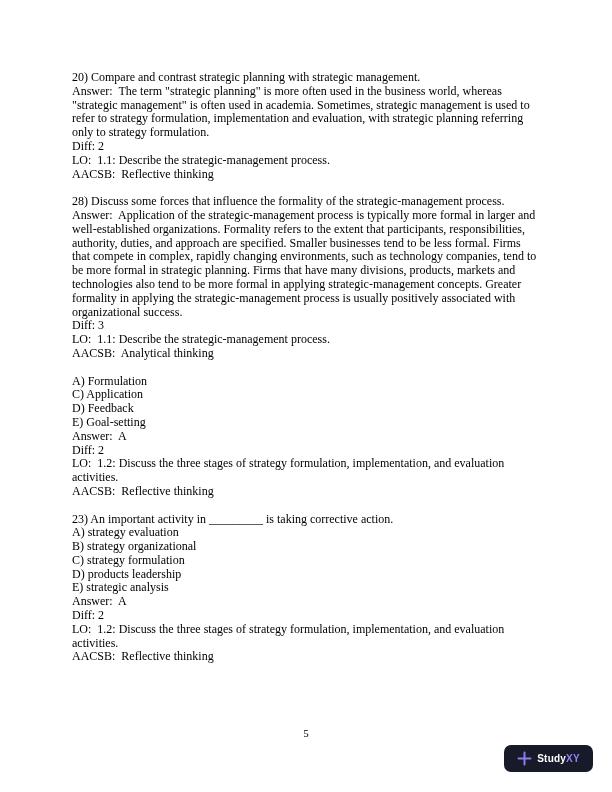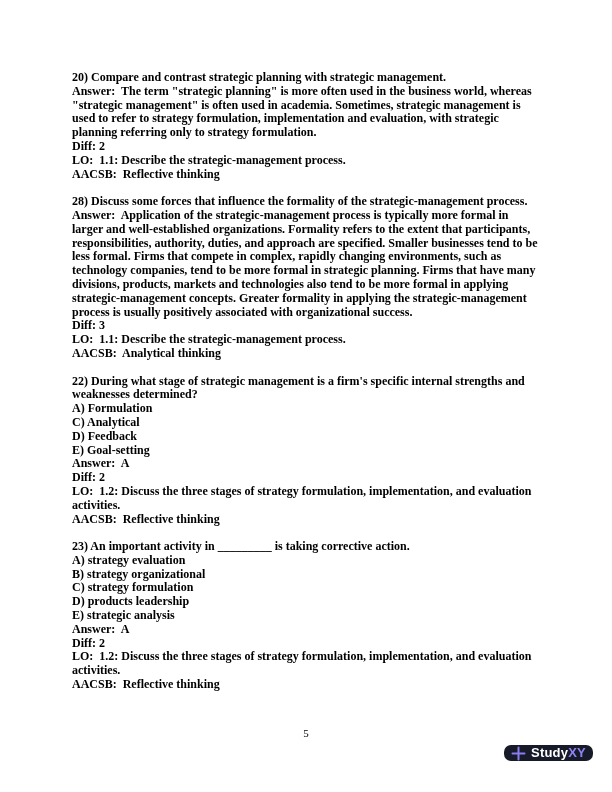--- a/index.html
+++ b/index.html
@@ -19,49 +19,48 @@
     color: #000000;
   }
   .content {
     position: absolute;
     left: 72px;
     top: 71px;
     width: 468px;
   }
   .qblock {
     margin: 0 0 13.8px 0;
-    font-weight: bold;
   }
   .line {
     white-space: pre-wrap;
   }
   .footer {
     position: absolute;
     top: 727px;
     left: 0;
     width: 612px;
     text-align: center;
     font-size: 11px;
     line-height: 13px;
   }
   .logo {
     position: absolute;
     left: 504px;
     top: 745px;
     width: 89px;
-    height: 16px;
+    height: 27px;
     background: #171b29;
     border-radius: 7px;
     display: flex;
     align-items: center;
     justify-content: center;
     gap: 5px;
     font-family: "Liberation Sans", sans-serif;
     font-weight: 700;
-    font-size: 13px;
+    font-size: 10px;
     letter-spacing: 0.2px;
   }
   .logo .plus-wrap {
     display: flex;
     align-items: center;
   }
   .logo .study { color: #ffffff; }
   .logo .xy { color: #8f83f3; }
 </style>
 </head>
@@ -81,23 +80,22 @@
 
     <div class="qblock">
       <div class="line">28) Discuss some forces that influence the formality of the strategic-management process.</div>
       <div class="line">Answer:  Application of the strategic-management process is typically more formal in larger and well-established organizations. Formality refers to the extent that participants, responsibilities, authority, duties, and approach are specified. Smaller businesses tend to be less formal. Firms that compete in complex, rapidly changing environments, such as technology companies, tend to be more formal in strategic planning. Firms that have many divisions, products, markets and technologies also tend to be more formal in applying strategic-management concepts. Greater formality in applying the strategic-management process is usually positively associated with organizational success.</div>
       <div class="line">Diff: 3</div>
       <div class="line">LO:  1.1: Describe the strategic-management process.</div>
       <div class="line">AACSB:  Analytical thinking</div>
     </div>
 
     <div class="qblock">
-      <div class="line">22) During what stage of strategic management is a firm's specific internal strengths and weaknesses determined?</div>
       <div class="line">A) Formulation</div>
-      <div class="line">C) Analytical</div>
+      <div class="line">C) Application</div>
       <div class="line">D) Feedback</div>
       <div class="line">E) Goal-setting</div>
       <div class="line">Answer:  A</div>
       <div class="line">Diff: 2</div>
       <div class="line">LO:  1.2: Discuss the three stages of strategy formulation, implementation, and evaluation activities.</div>
       <div class="line">AACSB:  Reflective thinking</div>
     </div>
 
     <div class="qblock">
       <div class="line">23) An important activity in _________ is taking corrective action.</div>

